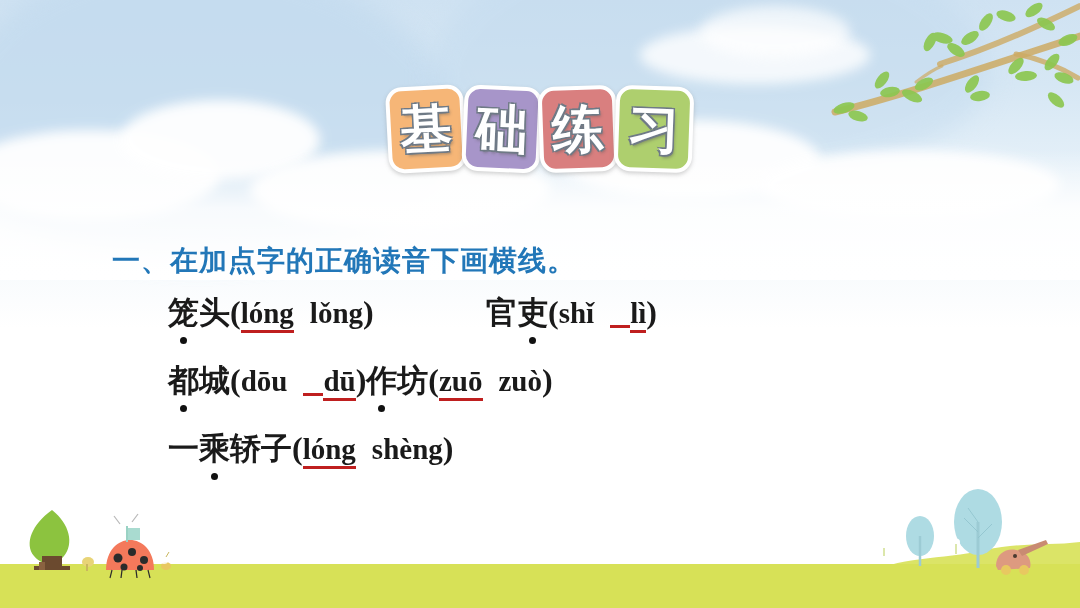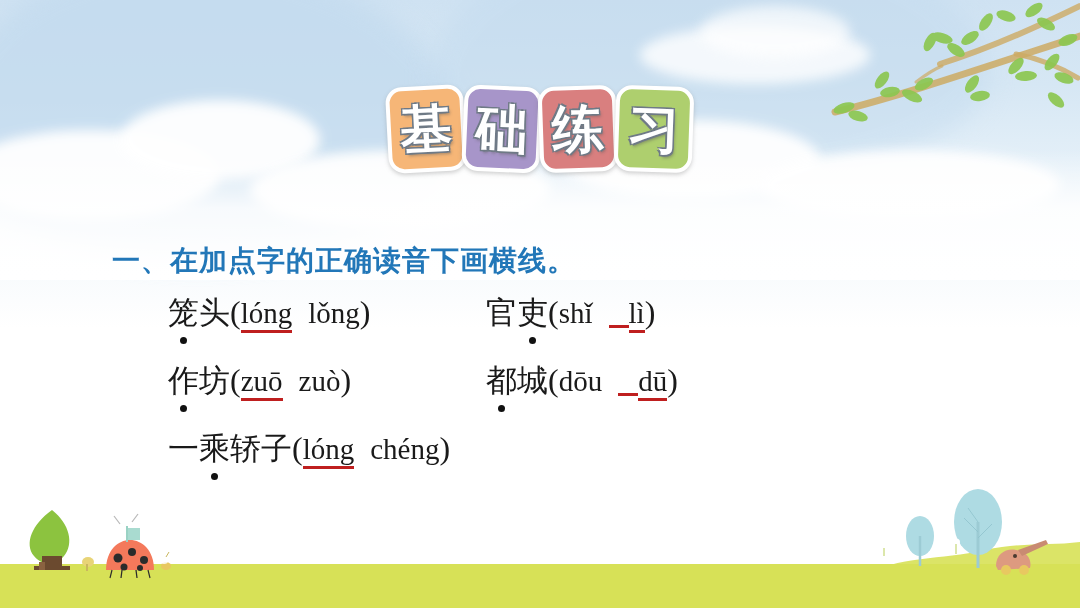--- a/index.html
+++ b/index.html
@@ -87,21 +87,21 @@
     position:absolute; left:112px; top:234px;
     font-family:"DejaVu Sans", sans-serif;
     font-weight:700;
     font-size:28px;
     color:#2277b8;
     letter-spacing:1px;
     white-space:nowrap;
   }
 
   
-  .items { position:absolute; left:168px; top:292px; width:760px; }
+  .items { position:absolute; left:168px; top:292px; width:760px;font-weight:bold; }
   .row { display:flex; align-items:flex-start; height:68px; }
   .item { position:relative; white-space:nowrap; }
   .item.col-a { width:318px; }
 
   .han {
     font-family:"DejaVu Sans", sans-serif;
     font-size:31px;
     color:#1a1a1a;
     letter-spacing:0px;
   }
@@ -210,31 +210,31 @@
     <div class="row">
       <div class="item col-a">
         <span class="han dotted">笼</span><span class="han">头</span><span class="paren">(</span><span class="py mark" style="border-bottom-color: rgb(191, 31, 31);">lóng</span><span class="gap"></span><span class="py">lǒng</span><span class="paren">)</span>
       </div>
       <div class="item">
         <span class="han">官</span><span class="han dotted">吏</span><span class="paren">(</span><span class="py">shǐ</span><span class="gap"></span><span class="gap-lead" style="border-bottom-color: rgb(191, 31, 31);"></span><span class="py mark" style="border-bottom-color: rgb(191, 31, 31); margin-top: 22px;">lì</span><span class="paren">)</span>
       </div>
     </div>
 
     <div class="row">
+      <div class="item">
+        <span class="han dotted">都</span><span class="han">城</span><span class="paren">(</span><span class="py">dōu</span><span class="gap"></span><span class="gap-lead" style="border-bottom-color: rgb(191, 31, 31);"></span><span class="py mark" style="border-bottom-color: rgb(191, 31, 31);">dū</span><span class="paren">)</span>
+      </div>
       <div class="item col-a">
         <span class="han dotted">作</span><span class="han">坊</span><span class="paren">(</span><span class="py mark" style="border-bottom-color: rgb(191, 31, 31);">zuō</span><span class="gap"></span><span class="py">zuò</span><span class="paren">)</span>
       </div>
-      <div class="item">
-        <span class="han dotted">都</span><span class="han">城</span><span class="paren">(</span><span class="py">dōu</span><span class="gap"></span><span class="gap-lead" style="border-bottom-color: rgb(191, 31, 31);"></span><span class="py mark" style="border-bottom-color: rgb(191, 31, 31);">dū</span><span class="paren">)</span>
-      </div>
     </div>
 
     <div class="row row3">
       <div class="item">
-        <span class="han">一</span><span class="han dotted">乘</span><span class="han">轿子</span><span class="paren">(</span><span class="py mark" style="border-bottom-color: rgb(191, 31, 31);">lóng</span><span class="gap"></span><span class="py">chéng</span><span class="paren">)</span>
+        <span class="han">一</span><span class="han dotted">乘</span><span class="han">轿子</span><span class="paren">(</span><span class="py mark" style="border-bottom-color: rgb(191, 31, 31);">lóng</span><span class="gap"></span><span class="py">shèng</span><span class="paren">)</span>
       </div>
     </div>
 
   </div>
 
   <svg class="hills" viewBox="0 0 1080 110" preserveAspectRatio="none">
     <path d="M860,78 C900,58 940,62 985,52 C1020,44 1050,48 1080,44 L1080,110 L860,110 Z" fill="#d7e157" opacity=".9"></path>
     <path d="M760,88 C800,76 850,70 900,74 C960,78 1020,72 1080,66 L1080,110 L760,110 Z" fill="#d7e157"></path>
   </svg>
   <div class="grass-strip" style="background: rgb(215, 225, 87);"></div>

